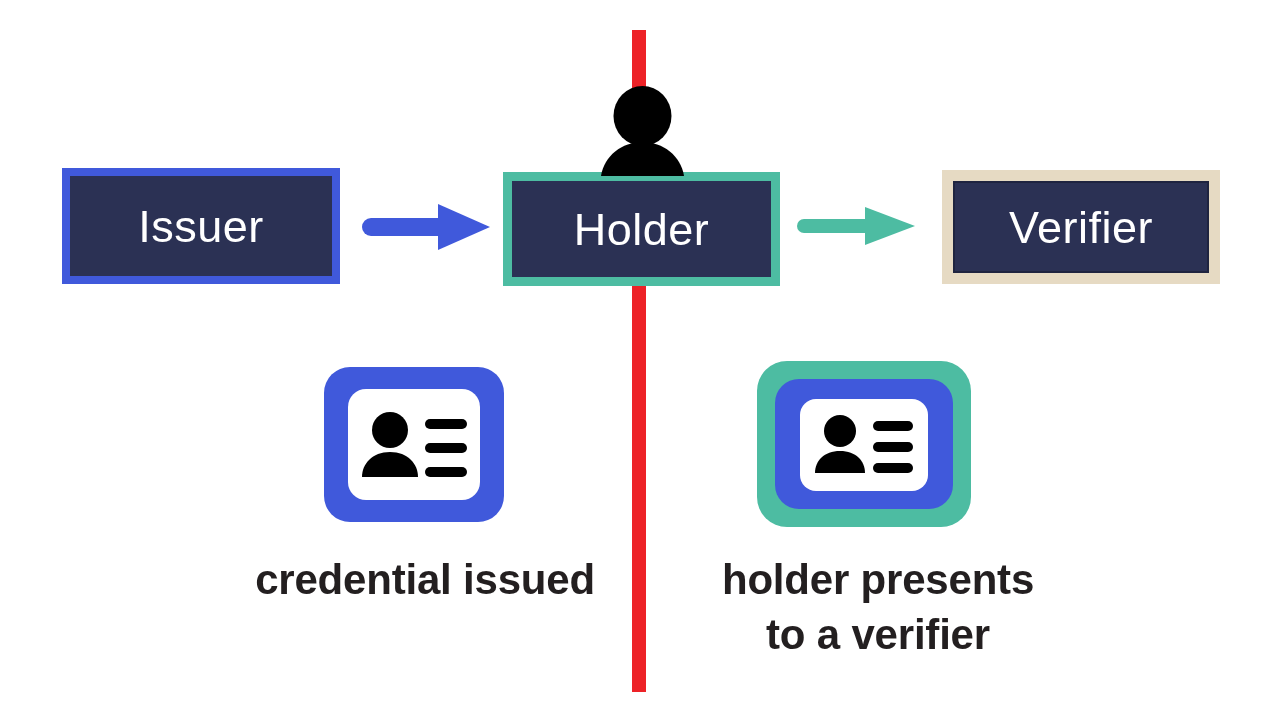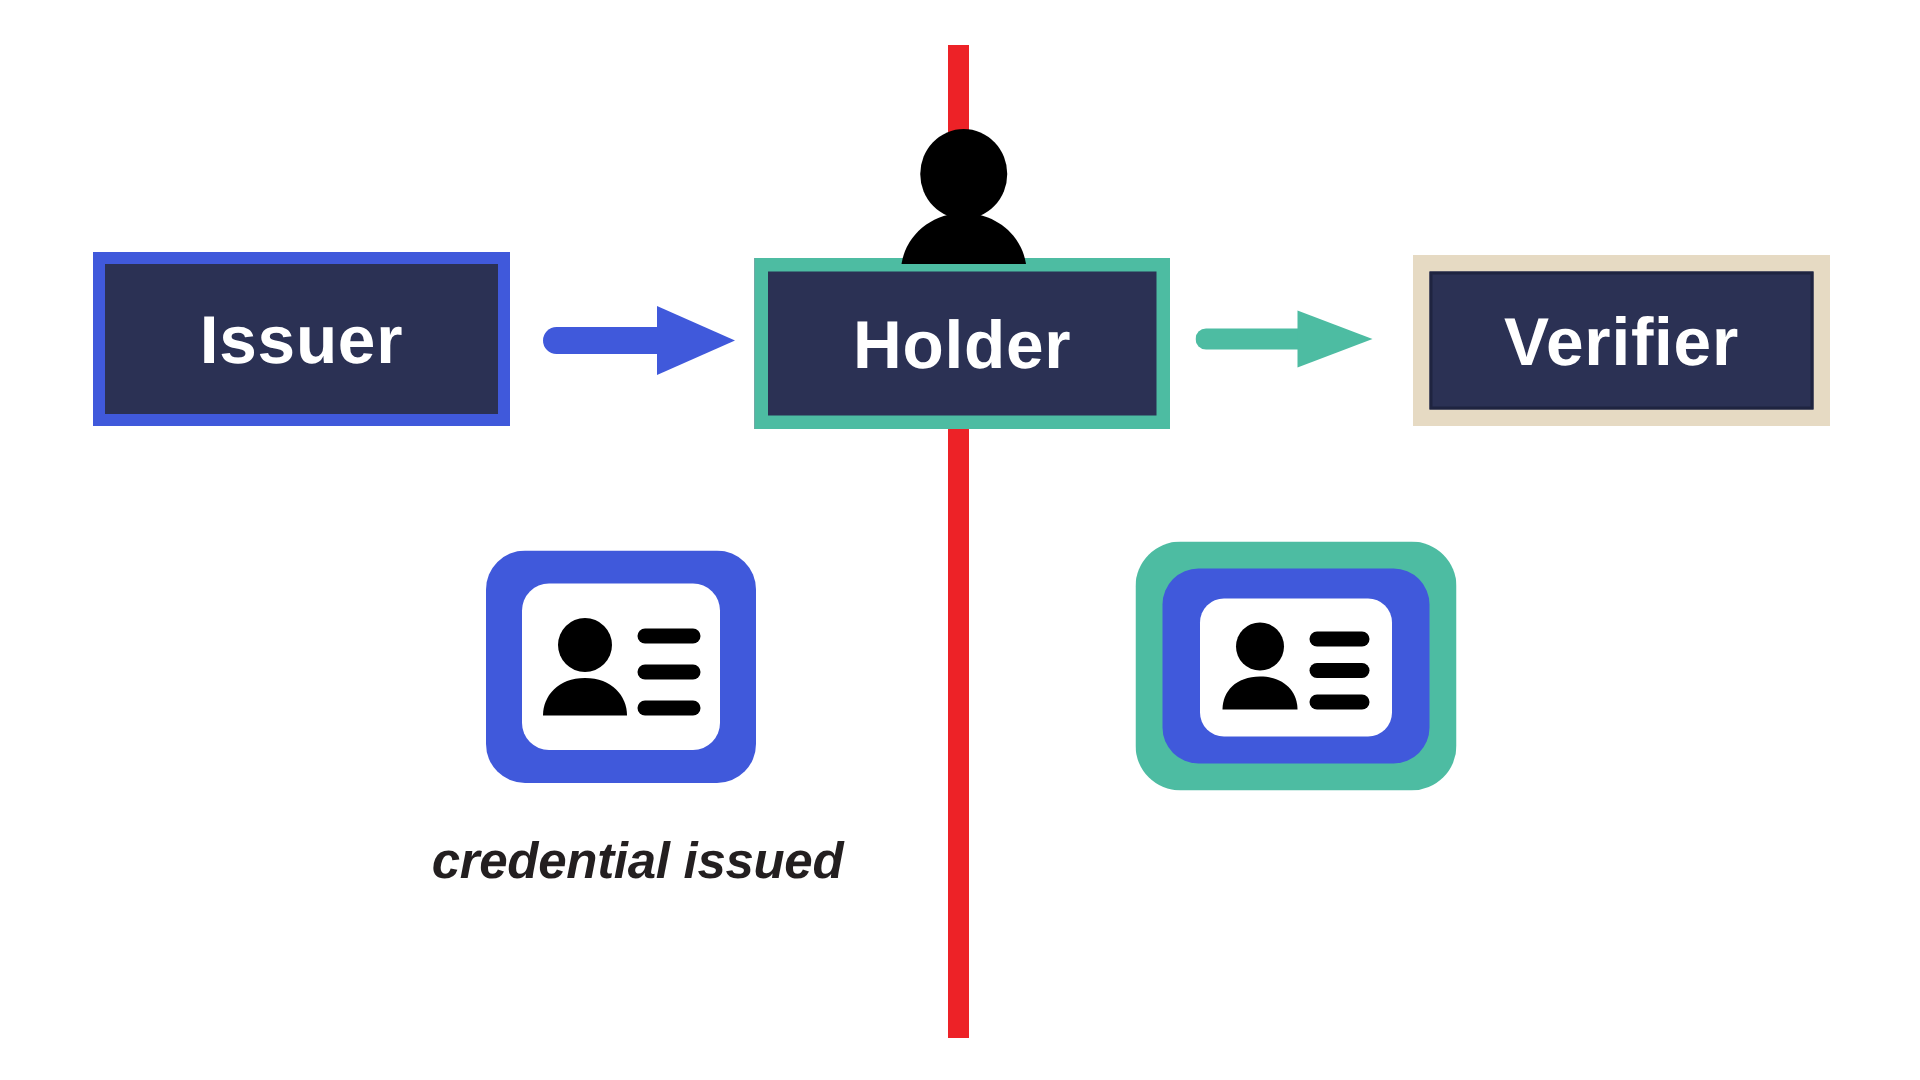--- a/index.html
+++ b/index.html
@@ -33,21 +33,21 @@
     box-sizing: border-box;
     display: flex;
     align-items: center;
     justify-content: center;
     background: #2B3154;
     z-index: 3;
   }
   .role-label {
     color: #ffffff;
     font-size: 45px;
-    font-weight: 700;
+    font-weight: 400;
     letter-spacing: 0.5px;
     line-height: 1;
     white-space: nowrap;
   }
 
   #issuer-box {
     left: 62px;
     top: 168px;
     width: 278px;
     height: 116px;
@@ -92,26 +92,25 @@
   
   .card-wrap { position: absolute; z-index: 3; }
   #card-issued   { left: 324px; top: 367px; width: 180px; height: 155px; }
   #card-presented{ left: 757px; top: 361px; width: 214px; height: 166px; }
 
   
   .caption {
     position: absolute;
     text-align: center;
     color: #231F20;
-    font-size: 34px;
+    font-size: 42px;
     line-height: 1.32;
     font-weight: 600;
     letter-spacing: -0.2px;
     z-index: 3;
-    font-style: italic;
   }
   .caption b { font-weight: 800; }
   #caption-issued    { left: 215px; top: 552px; width: 420px; }
   #caption-presented { left: 668px; top: 552px; width: 420px; }
 </style>
 </head>
 <body>
 
 <div id="canvas">
 
@@ -177,14 +176,18 @@
       <rect x="116" y="81" width="40" height="10" rx="5" fill="#000000"></rect>
       <rect x="116" y="102" width="40" height="10" rx="5" fill="#000000"></rect>
     </svg>
   </div>
 
   <div id="caption-issued" class="caption">
     <span>credential </span><b>issued</b><br>
     <b></b>
   </div>
 
+  <div id="caption-presented" class="caption">
+    <span>holder </span><b>presents</b><br>
+    <span>to a </span><b>verifier</b>
+  </div>
 
 </div>
 
 </body></html>

